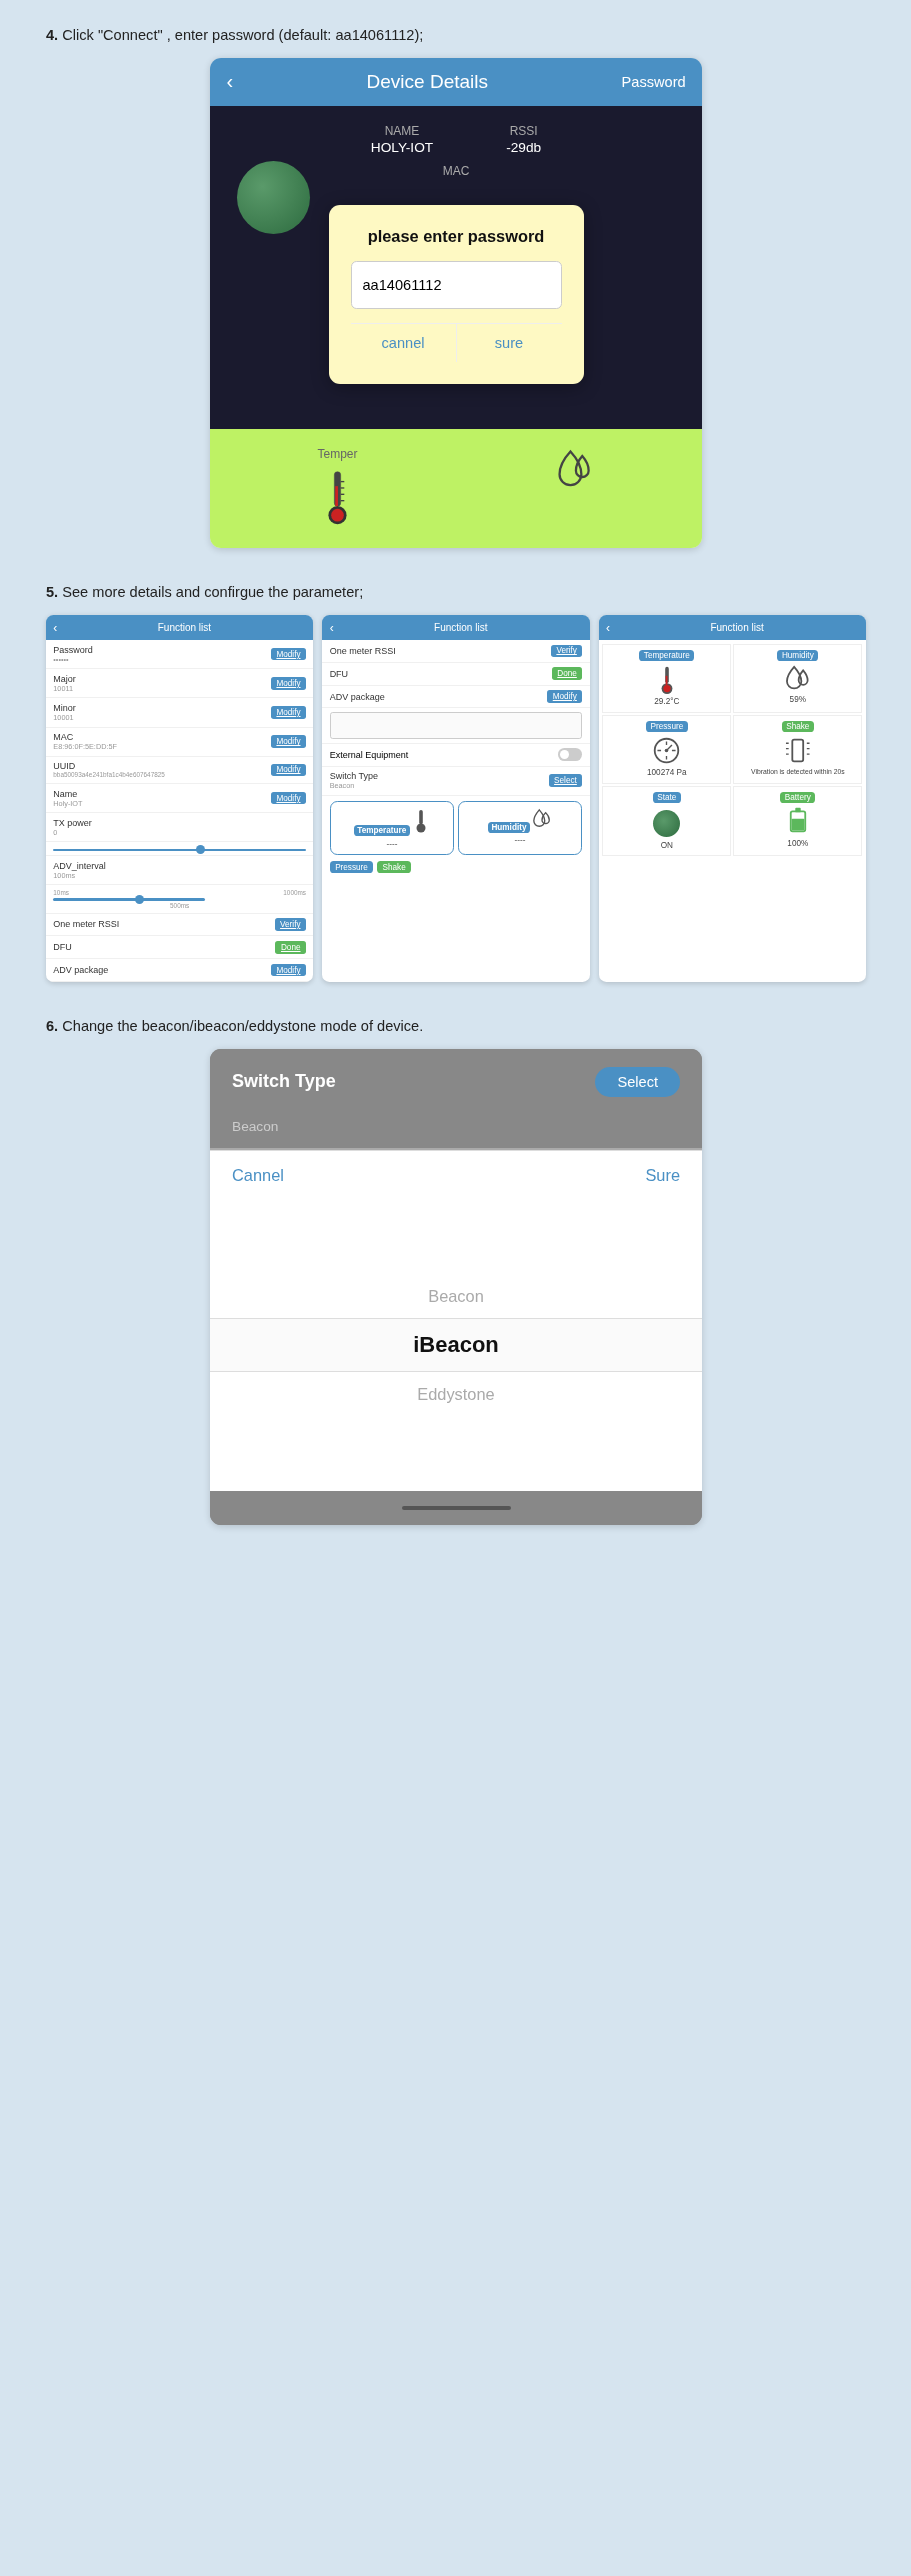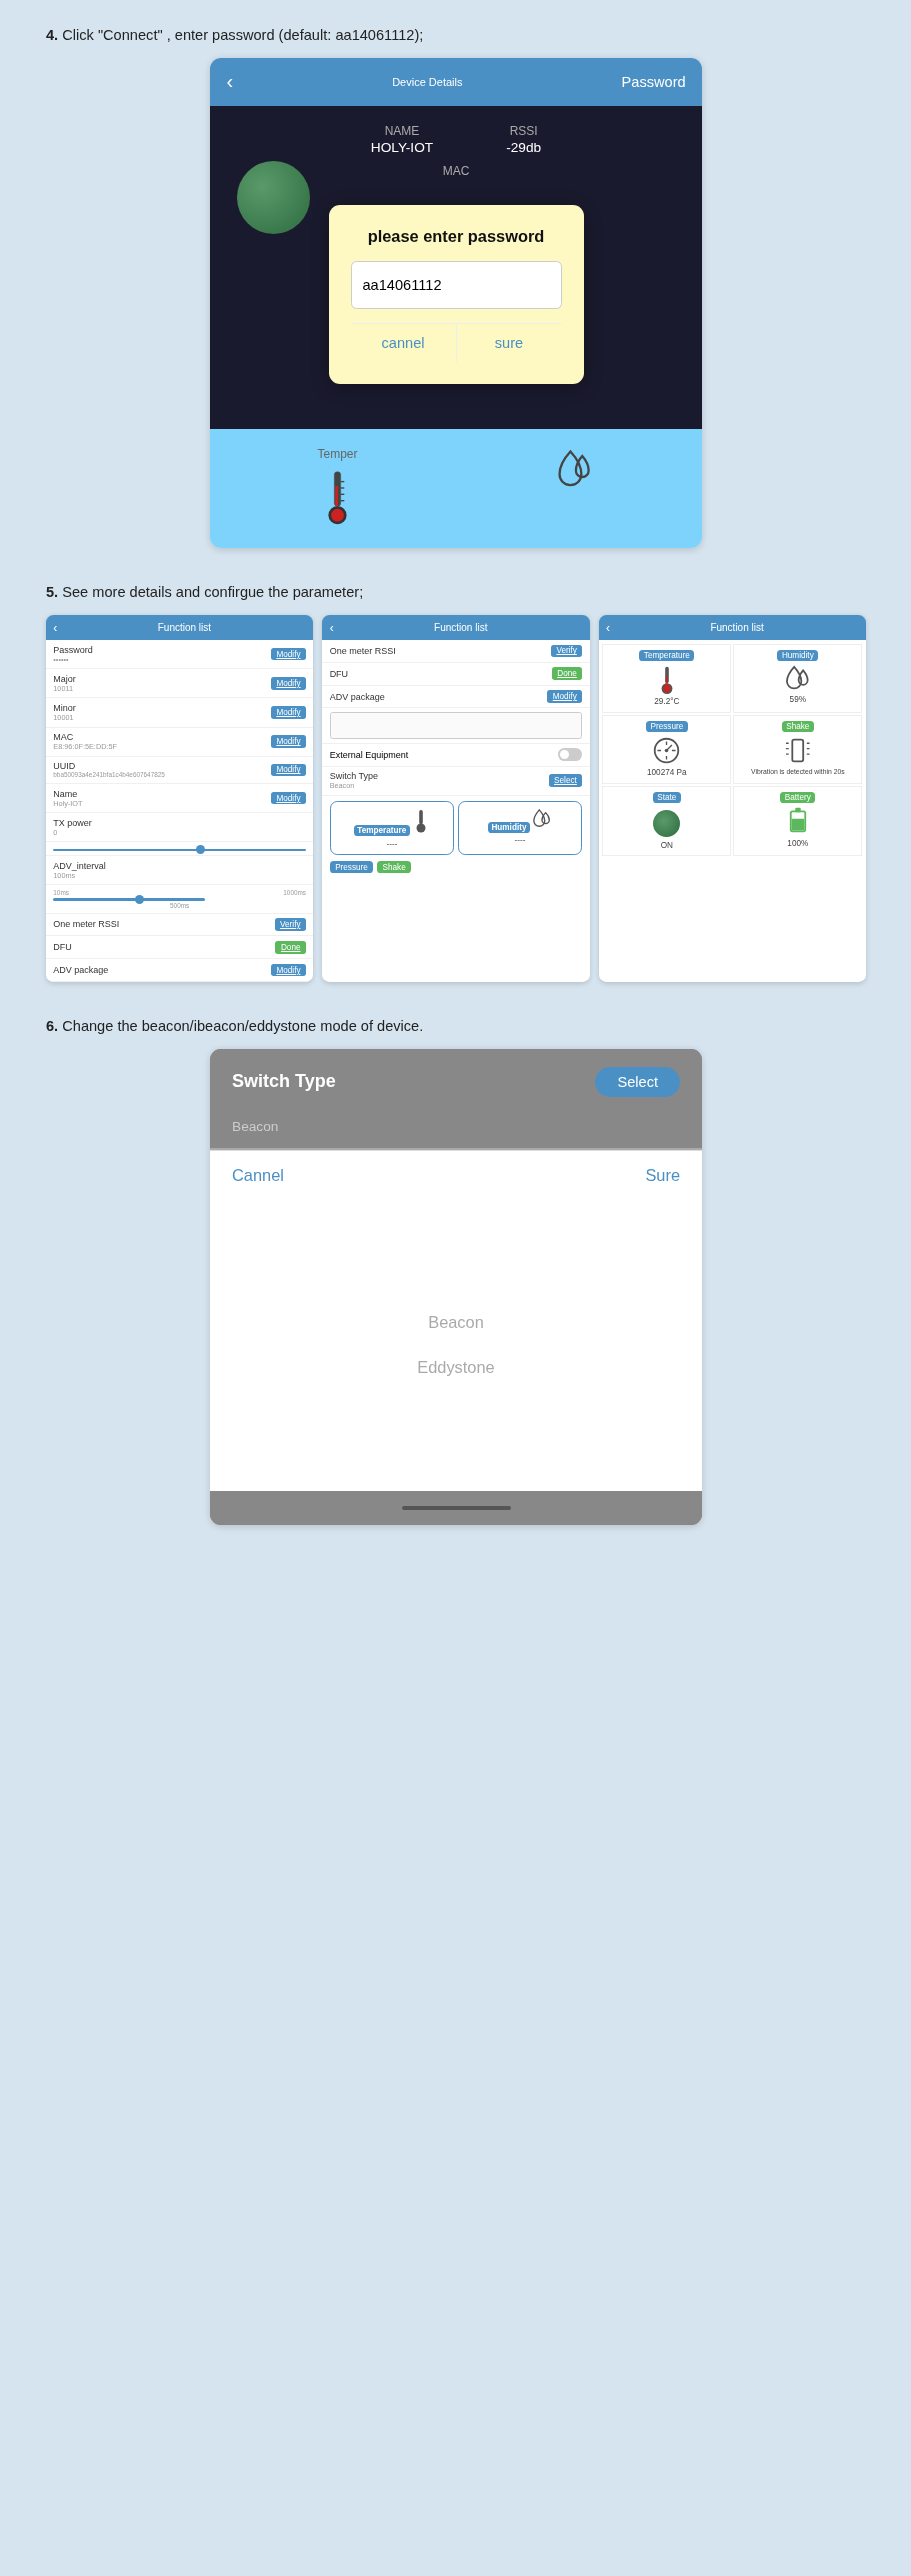--- a/index.html
+++ b/index.html
@@ -38,21 +38,21 @@
       align-items: center;
       justify-content: space-between;
       padding: 12.8px 16.4px;
       color: white;
     }
     .device-header .back-arrow {
       font-size: 20px;
       color: white;
     }
     .device-header .title {
-      font-size: 11px;
+      font-size: 19px;
       font-weight: 500;
     }
     .device-header .connect-btn {
       font-size: 14.6px;
       color: white;
     }
 
     .device-body {
       background: #1a1a2e;
       padding: 18px;
@@ -132,21 +132,21 @@
       font-size: 14.6px;
       cursor: pointer;
       color: #4a90c4;
     }
     .dialog-btn.cancel {
       border-right: 0.9px solid #eee;
     }
 
     
     .temp-humid-section {
-      background: #7dd3fc;
+      background: #bef264;
       display: flex;
       padding: 18px;
       gap: 18px;
     }
     .temp-col {
       flex: 1;
       text-align: center;
     }
     .temp-col .col-label {
       font-size: 12px;
@@ -733,20 +733,21 @@
   <div style="height:1.8px; background:#aaa;"></div>
 
   <div class="cannel-sure-row">
     <span class="cannel-btn">Cannel</span>
     <span class="sure-btn">Sure</span>
   </div>
 
   <div class="picker-area">
     <div class="picker-options">
       <div class="picker-option">Beacon</div>
+      <div class="picker-option selected">iBeacon</div>
       <div class="picker-option">Eddystone</div>
     </div>
   </div>
 
   <div class="bottom-bar">
     <div class="bottom-indicator"></div>
   </div>
 </div>
 
 

